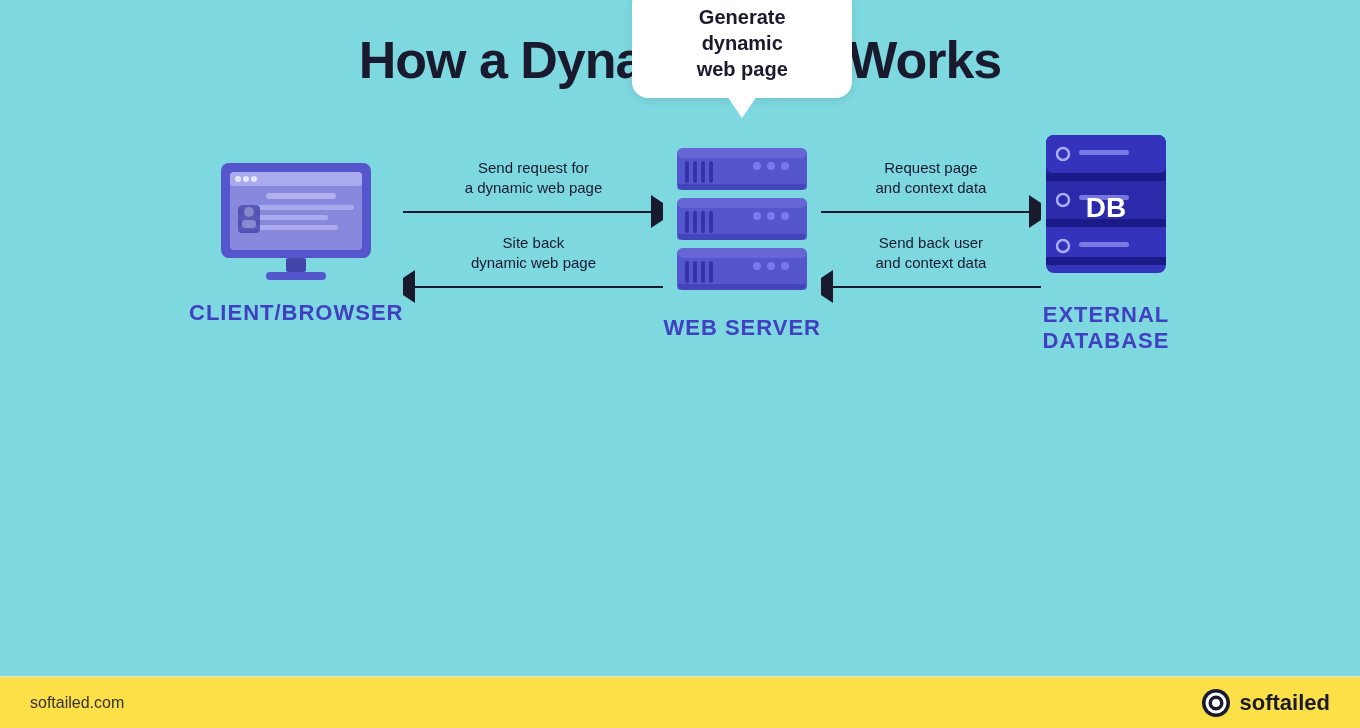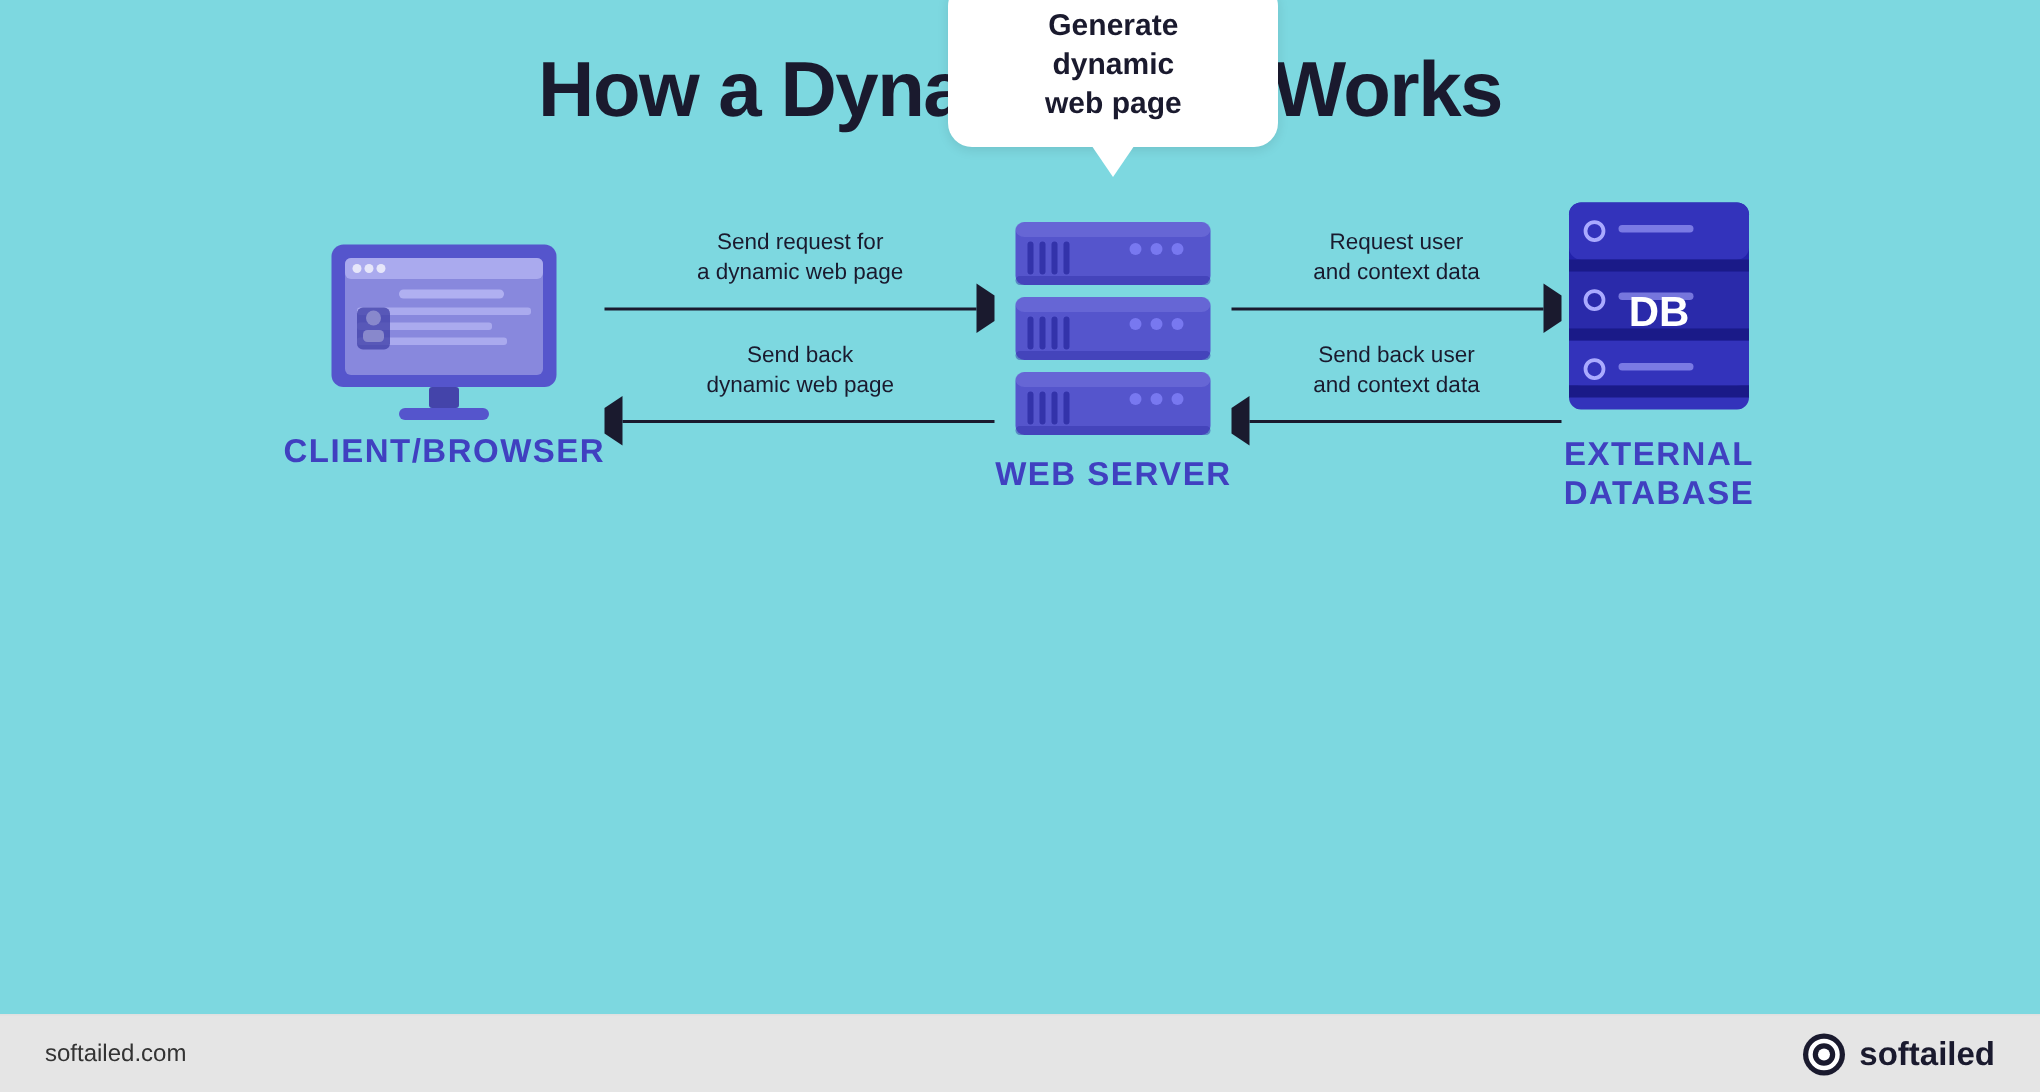--- a/index.html
+++ b/index.html
@@ -39,20 +39,21 @@
       gap: 0;
       position: relative;
       margin-top: 10px;
     }
 
     
     .component {
       display: flex;
       flex-direction: column;
       align-items: center;
+      gap: 12px;
     }
 
     .component-label {
       font-size: 22px;
       font-weight: 900;
       color: #4040c0;
       text-align: center;
       letter-spacing: 1px;
       text-transform: uppercase;
     }
@@ -166,21 +167,21 @@
 
     .center-section {
       position: relative;
       display: flex;
       flex-direction: column;
       align-items: flex-end;
     }
 
     
     .footer {
-      background: #e5e5e5;
+      background: #fde047;
       height: 52px;
       display: flex;
       align-items: center;
       justify-content: space-between;
       padding: 0 30px;
       border-top: 1px solid #e0e0e0;
     }
 
     .footer-url {
       font-size: 16px;
@@ -259,21 +260,21 @@
         <div class="arrow-row">
           <div class="arrow-label" style="white-space: pre-line; text-align:center; margin-bottom:6px;">Send request for
 a dynamic web page</div>
           <div class="arrow-right">
             <div class="arrow-line"></div>
             <div class="arrow-head-right"></div>
           </div>
         </div>
 
         <div class="arrow-row">
-          <div class="arrow-label" style="white-space: pre-line; text-align:center; margin-bottom:6px;">Send back
+          <div class="arrow-label" style="white-space: pre-line; text-align:center; margin-bottom:6px;">Site back
 dynamic web page</div>
           <div class="arrow-left">
             <div class="arrow-head-left"></div>
             <div class="arrow-line"></div>
           </div>
         </div>
       </div>
     </div>
 
     <div class="center-section">
@@ -323,21 +324,21 @@
           <rect x="10" y="141" width="130" height="6" rx="3" fill="#3333aa" opacity="0.5"></rect>
         </svg>
         <span class="component-label">WEB SERVER</span>
       </div>
     </div>
 
     <div class="arrows-section arrows-right" style="margin-top:0; margin-bottom: 30px;">
       <div class="arrows-pair">
 
         <div class="arrow-row">
-          <div class="arrow-label" style="white-space: pre-line; text-align:center; margin-bottom:6px;">Request user
+          <div class="arrow-label" style="white-space: pre-line; text-align:center; margin-bottom:6px;">Request page
 and context data</div>
           <div class="arrow-right">
             <div class="arrow-line"></div>
             <div class="arrow-head-right"></div>
           </div>
         </div>
 
         <div class="arrow-row">
           <div class="arrow-label" style="white-space: pre-line; text-align:center; margin-bottom:6px;">Send back user
 and context data</div>

